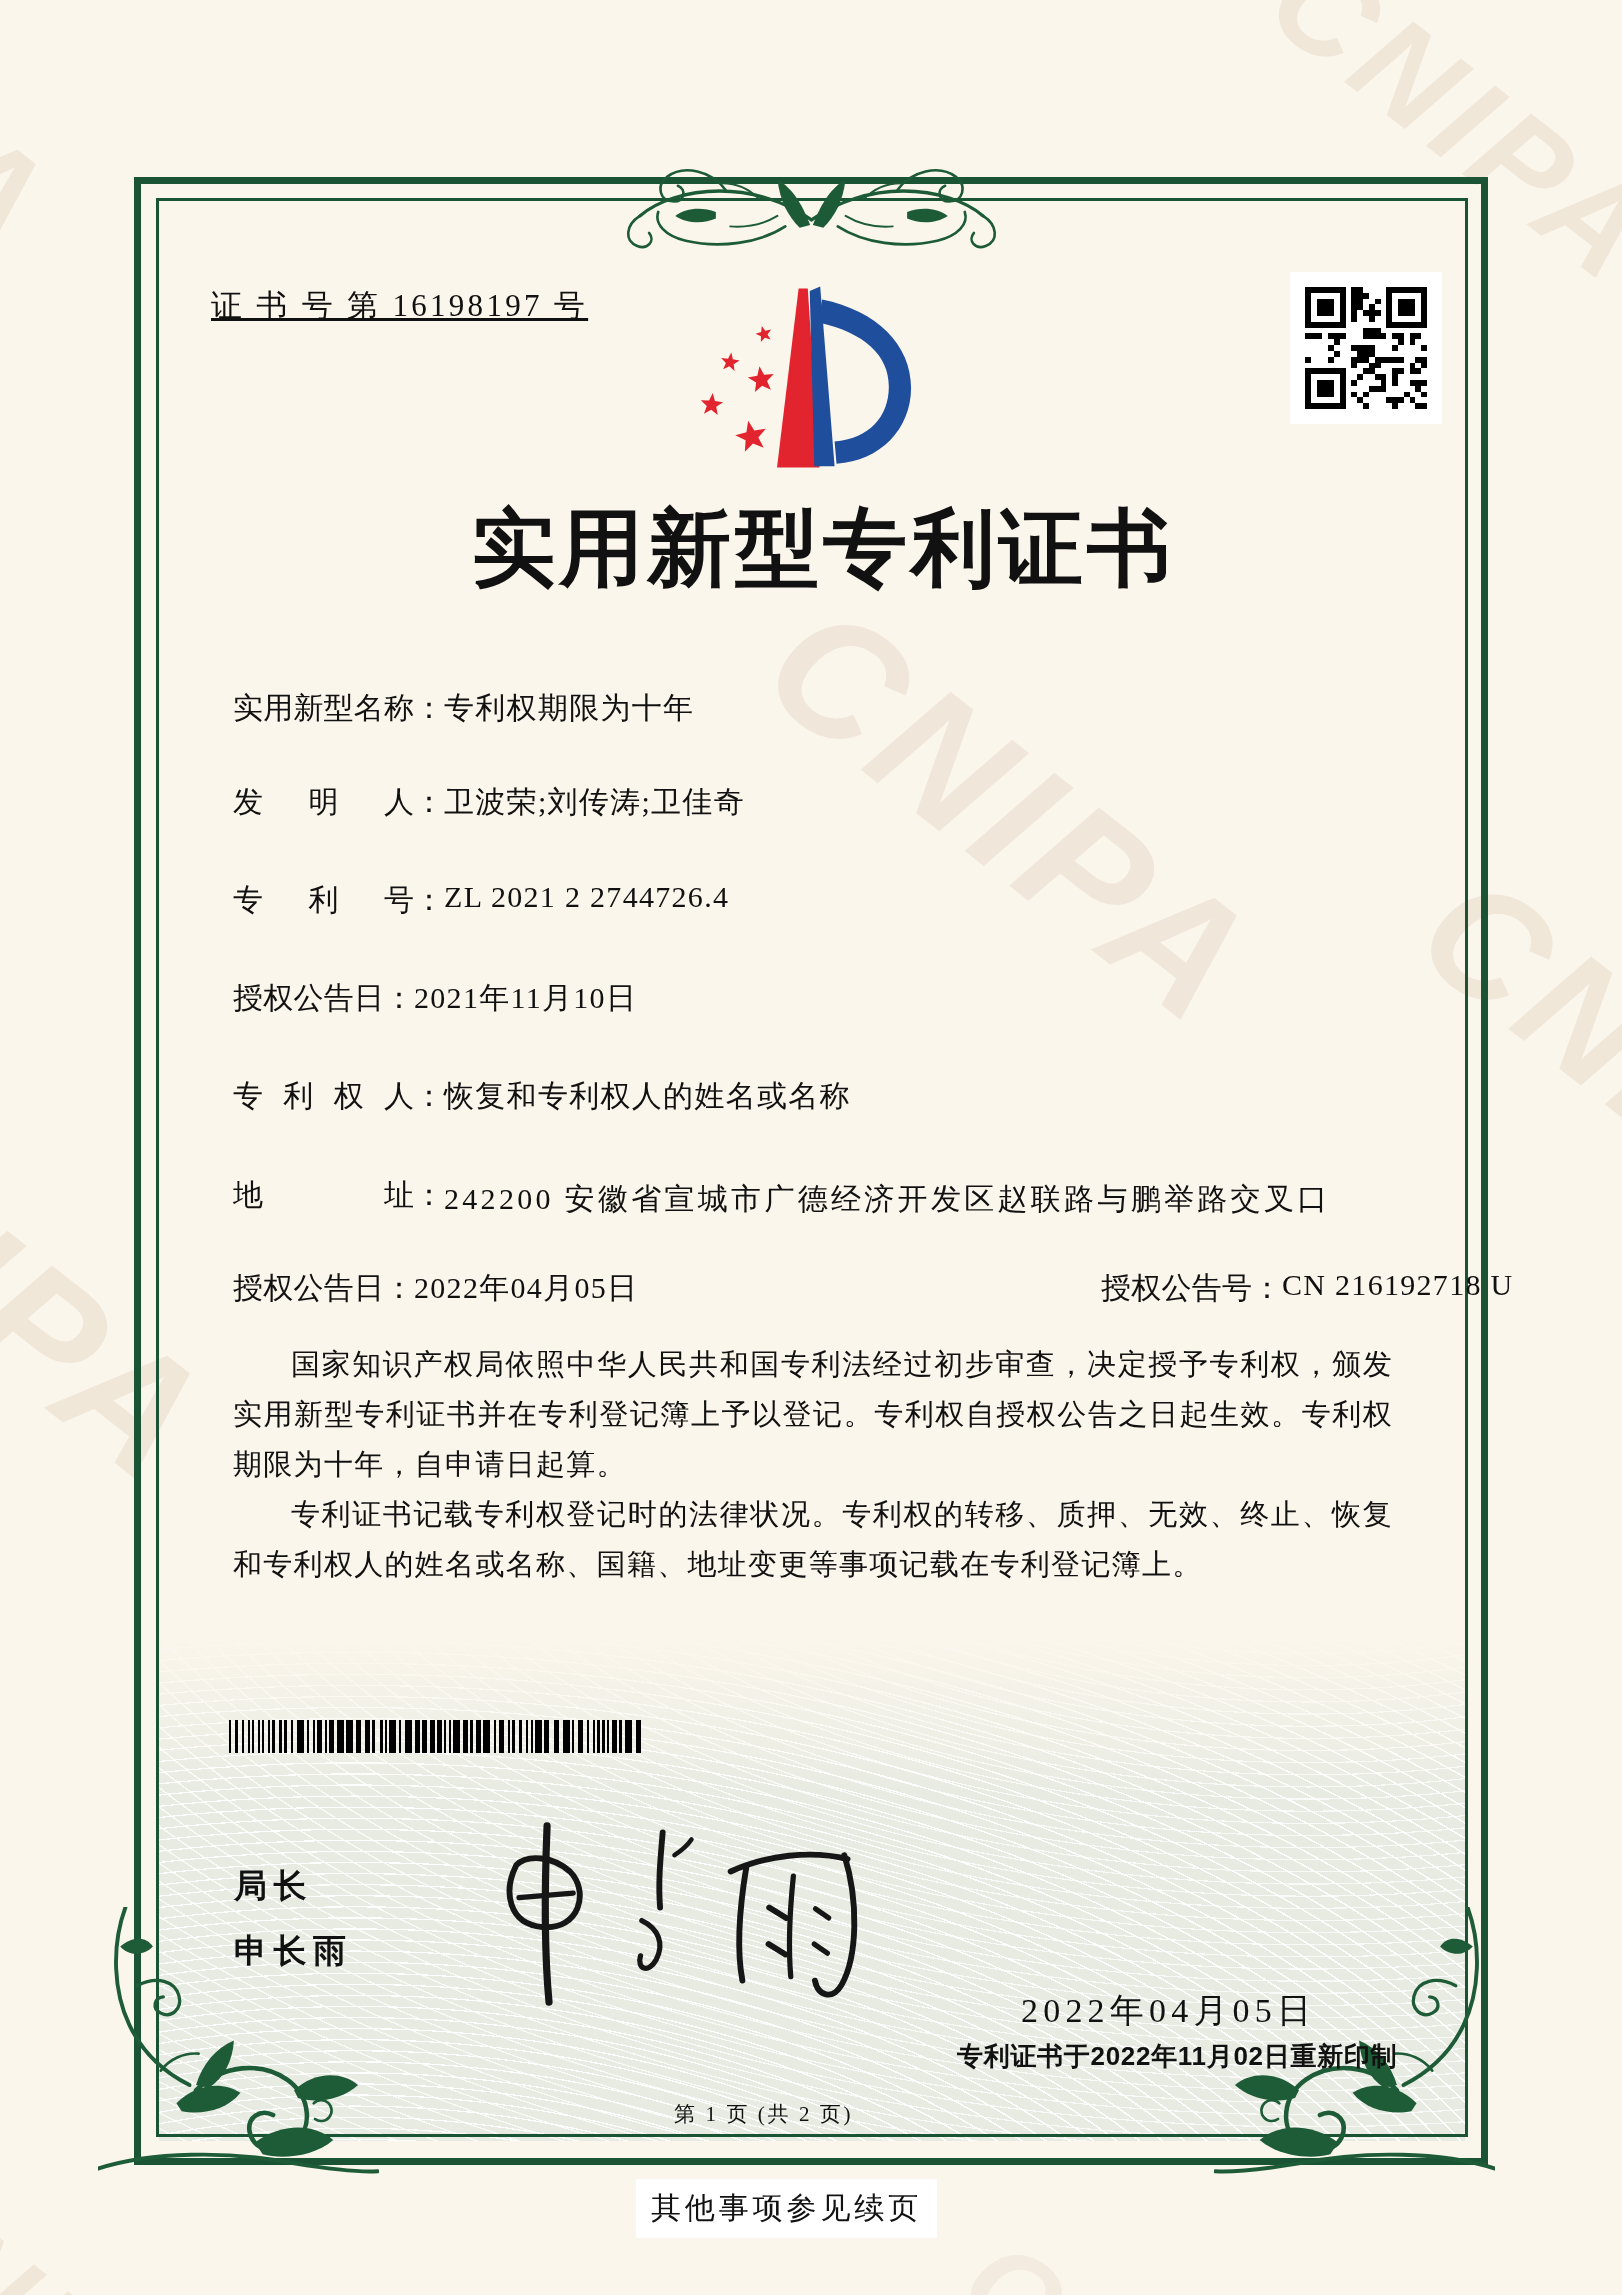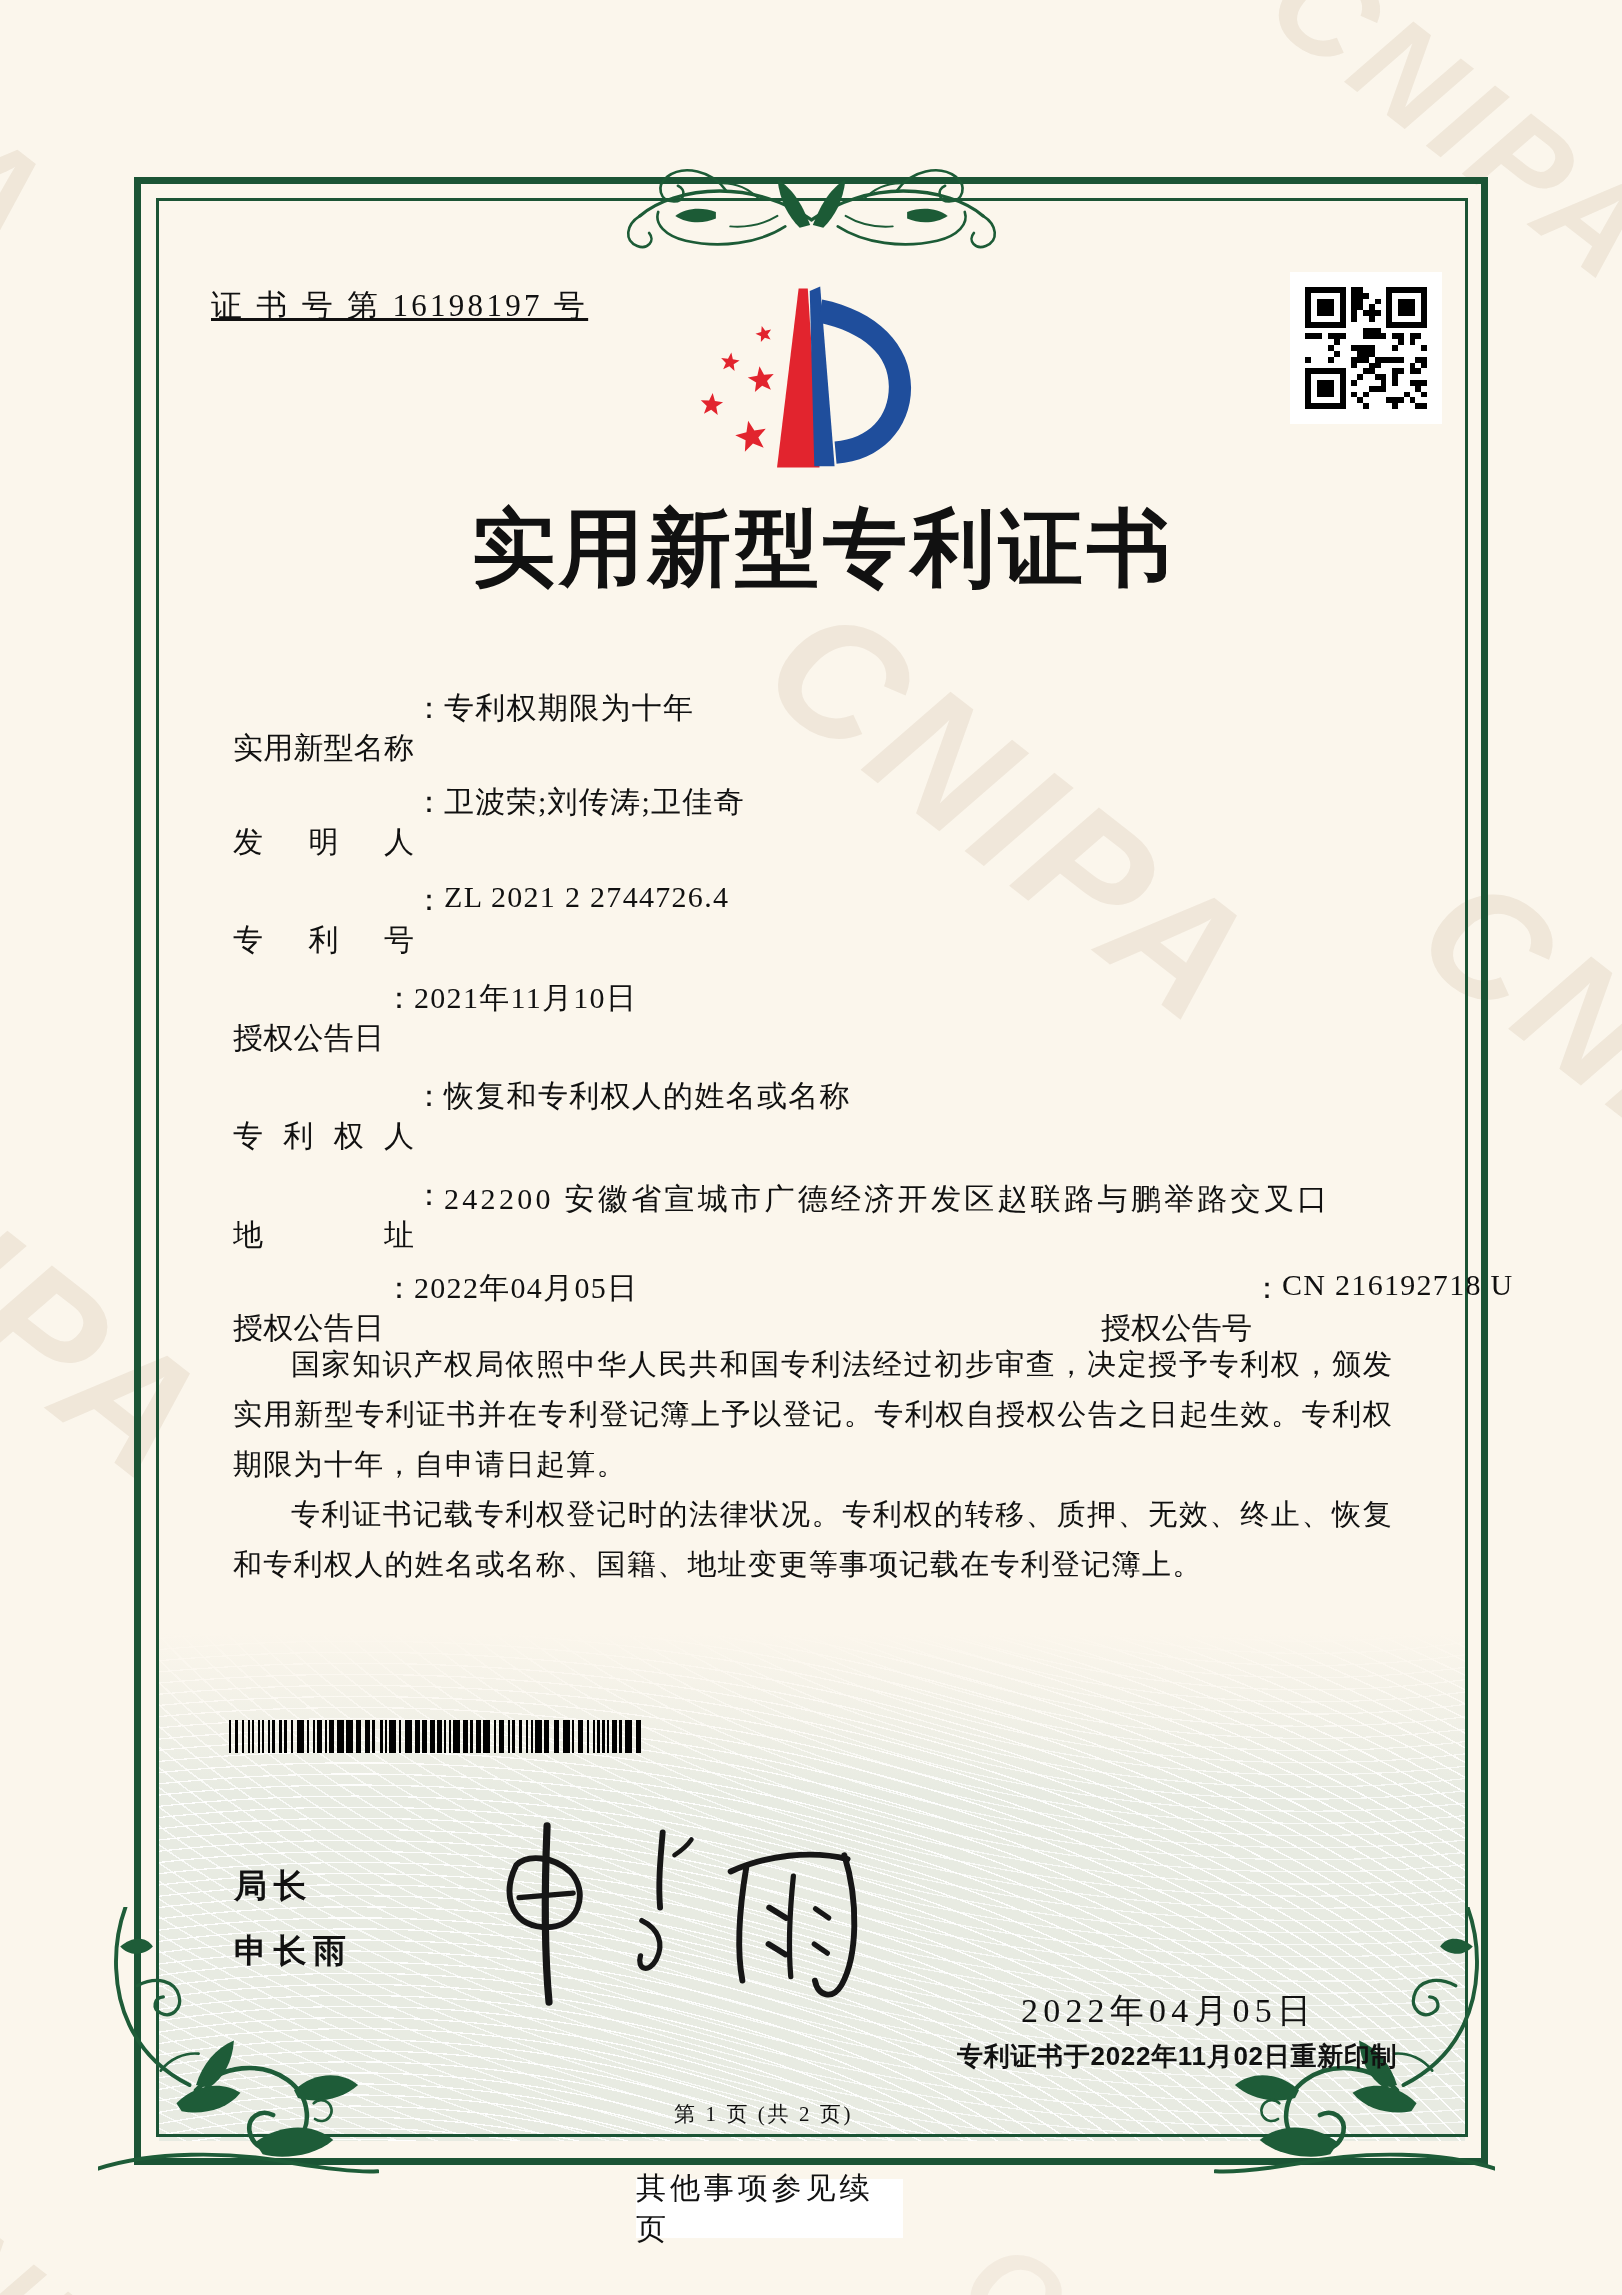--- a/index.html
+++ b/index.html
@@ -57,21 +57,21 @@
   }
   .qm{background:#000;}
   .doc-title{
     position:absolute;left:0;top:492px;width:1646px;text-align:center;z-index:5;
     font-size:84px;font-weight:700;letter-spacing:3.9px;
   }
   
   .frow{position:absolute;left:233px;z-index:5;font-size:30px;white-space:nowrap;}
   .flabel{
     display:inline-block;width:181px;vertical-align:top;
-    text-align:justify;text-align-last:justify;margin-top:40px;
+    text-align:justify;text-align-last:justify;
   }
   .w5 .flabel,.flabel.w5{width:151px;}
   .fcolon{display:inline-block;vertical-align:top;}
   .fvalue{display:inline-block;vertical-align:top;letter-spacing:1.3px;}
   .addr .fvalue{width:952px;white-space:normal;letter-spacing:3.3px;line-height:47px;}
   .fpair2{position:absolute;left:868px;top:0;}
   
   .legal{
     position:absolute;left:233px;top:1339px;width:1160px;z-index:5;
     font-size:29px;line-height:50px;text-align:justify;letter-spacing:1.3px;
@@ -94,21 +94,21 @@
   .sig{position:absolute;left:491px;top:1816px;width:380px;height:196px;z-index:5;}
   
   .issue-date{position:absolute;left:1021px;top:1988px;z-index:5;font-size:34px;letter-spacing:5.2px;}
   .reprint-note{
     position:absolute;left:957px;top:2039px;z-index:5;
     font-family:"Liberation Sans","DejaVu Sans",sans-serif;
     font-weight:700;font-size:26px;letter-spacing:0.7px;
   }
   .page-num{position:absolute;left:674px;top:2100px;z-index:5;font-size:21px;letter-spacing:2.6px;}
   .cont-box{
-    position:absolute;left:636px;top:2179px;width:267px;height:59px;background:#ffffff;z-index:5;
+    position:absolute;left:636px;top:2179px;width:301px;height:59px;background:#ffffff;z-index:5;
     display:flex;align-items:center;justify-content:center;
   }
   .cont-note{font-size:30px;letter-spacing:3.9px;}
 </style>
 </head>
 <body>
 
 <div class="wm" style="left:-281px;top:-124px;font-size:137px;">CNIPA</div>
 <div class="wm" style="left:-308px;top:79px;font-size:131px;color:rgba(214,185,170,0.18);">CNIPA</div>
 <div class="wm" style="left:1335px;top:-79px;font-size:131px;">CNIPA</div>

